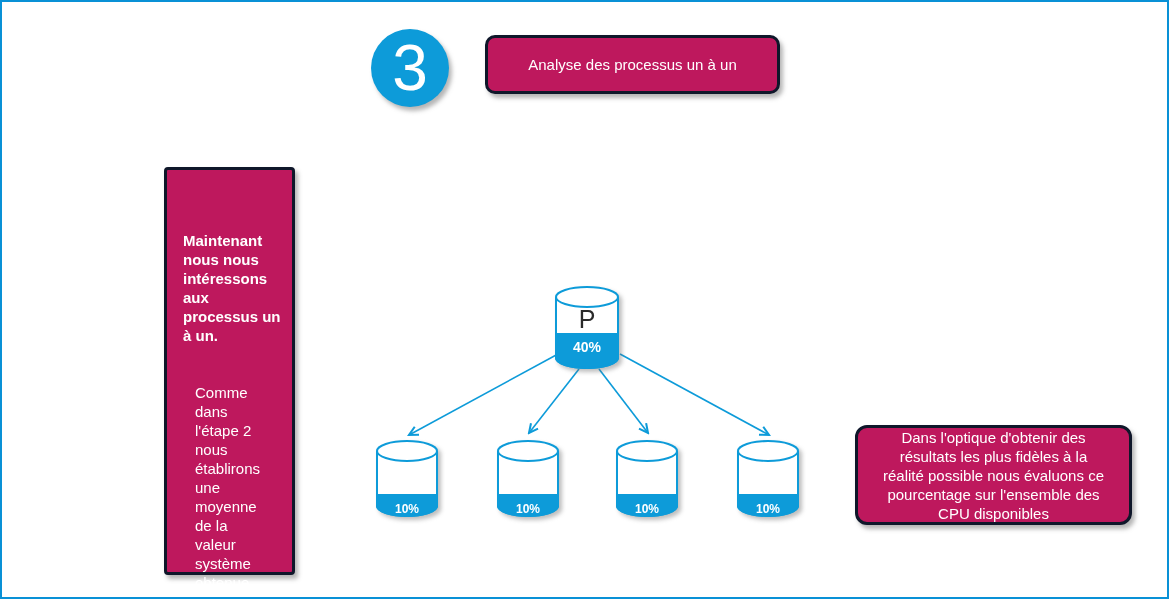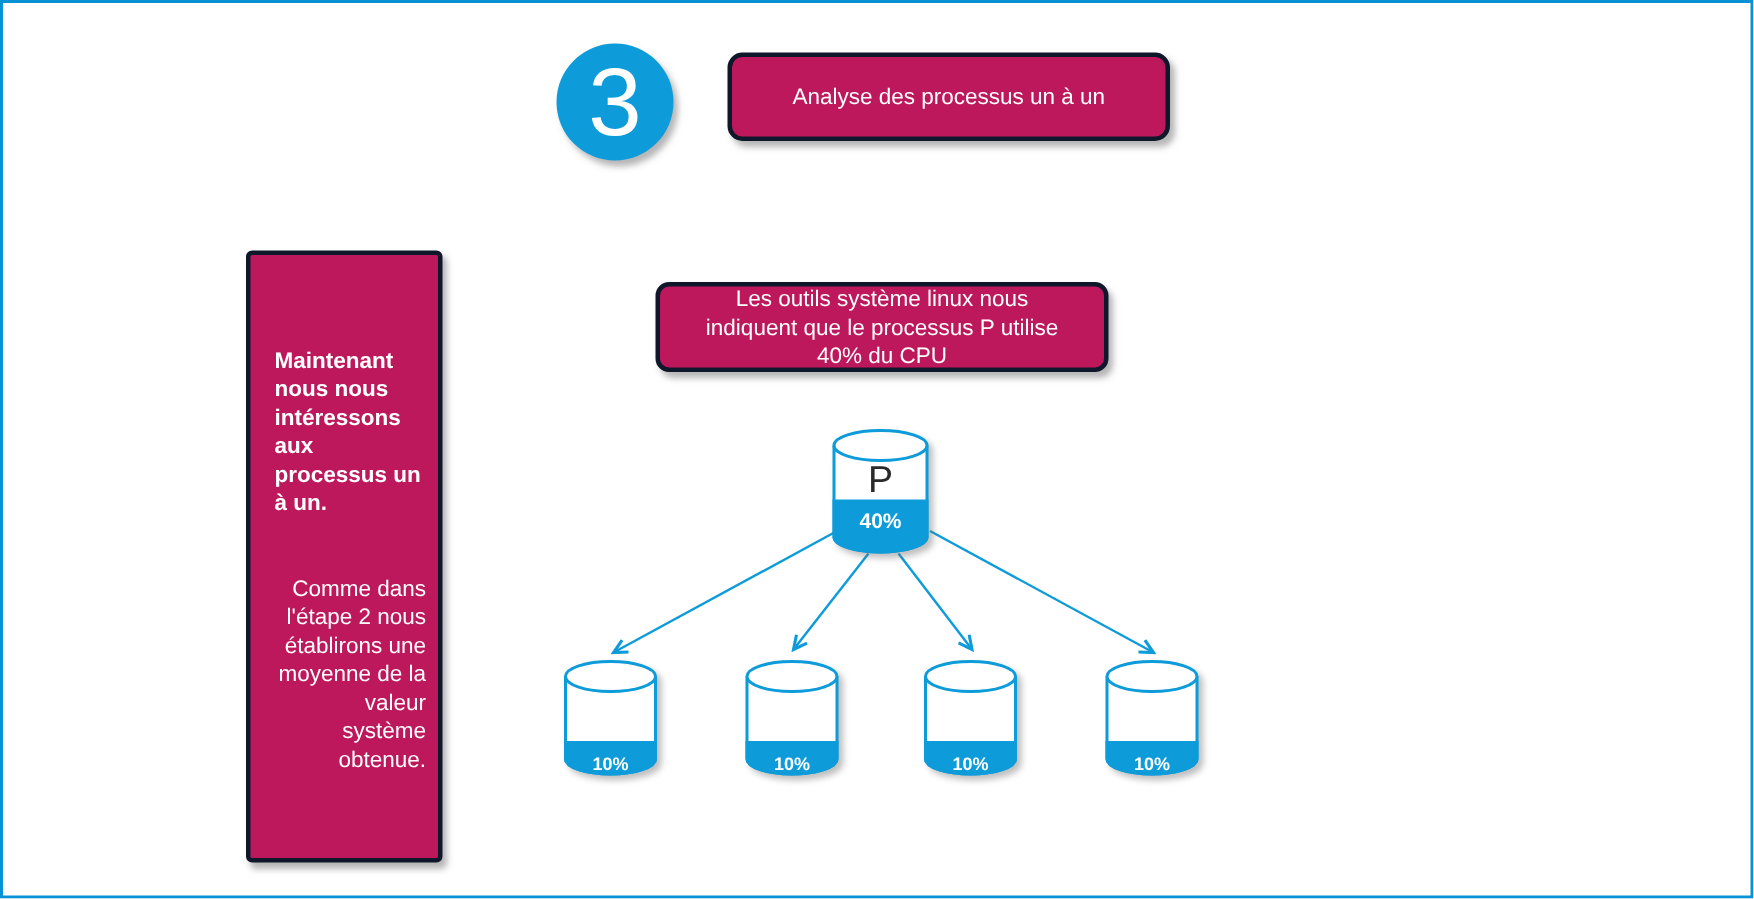--- a/index.html
+++ b/index.html
@@ -60,23 +60,22 @@
     padding: 61px 8px 0 16px;
     font-size: 15px;
     line-height: 19px;
   }
   .note-panel .intro {
     margin: 0 0 38px 0;
     font-weight: bold;
     white-space: pre-line;
   }
   .note-panel .detail {
-    margin: 0;
+    margin: 12px;
     white-space: pre-line;
-    text-align: right;
   }
   .callout {
     display: flex;
     align-items: center;
     justify-content: center;
     text-align: center;
     font-size: 15px;
     line-height: 19px;
     white-space: pre-line;
   }
@@ -130,26 +129,28 @@
 à un.</p>
     <p class="detail">Comme dans
 l'étape 2 nous
 établirons une
 moyenne de la
 valeur
 système
 obtenue.</p>
   </div>
 
-  <div class="bubble callout callout-top">
-    <span>Les outils système linux nous
-indiquent que le processus P utilise
-40% du CPU</span>
+
+  <div class="bubble callout callout-right">
+    <span>Dans l'optique d'obtenir des
+résultats les plus fidèles à la
+réalité possible nous évaluons ce
+pourcentage sur l'ensemble des
+CPU disponibles</span>
   </div>
-
 
   <svg class="arrows" width="1169" height="599">
     <defs>
       <marker id="ah" viewBox="0 0 10 10" refX="8.5" refY="5" markerWidth="8" markerHeight="8" orient="auto">
         <path d="M1.5,1.5 L8.5,5 L1.5,8.5" fill="none" stroke="#0d9bd9" stroke-width="1.6"></path>
       </marker>
     </defs>
     <line x1="556" y1="352" x2="407" y2="433" stroke="#0d9bd9" stroke-width="1.6" marker-end="url(#ah)"></line>
     <line x1="577" y1="367" x2="527" y2="431" stroke="#0d9bd9" stroke-width="1.6" marker-end="url(#ah)"></line>
     <line x1="597" y1="367" x2="646" y2="431" stroke="#0d9bd9" stroke-width="1.6" marker-end="url(#ah)"></line>

